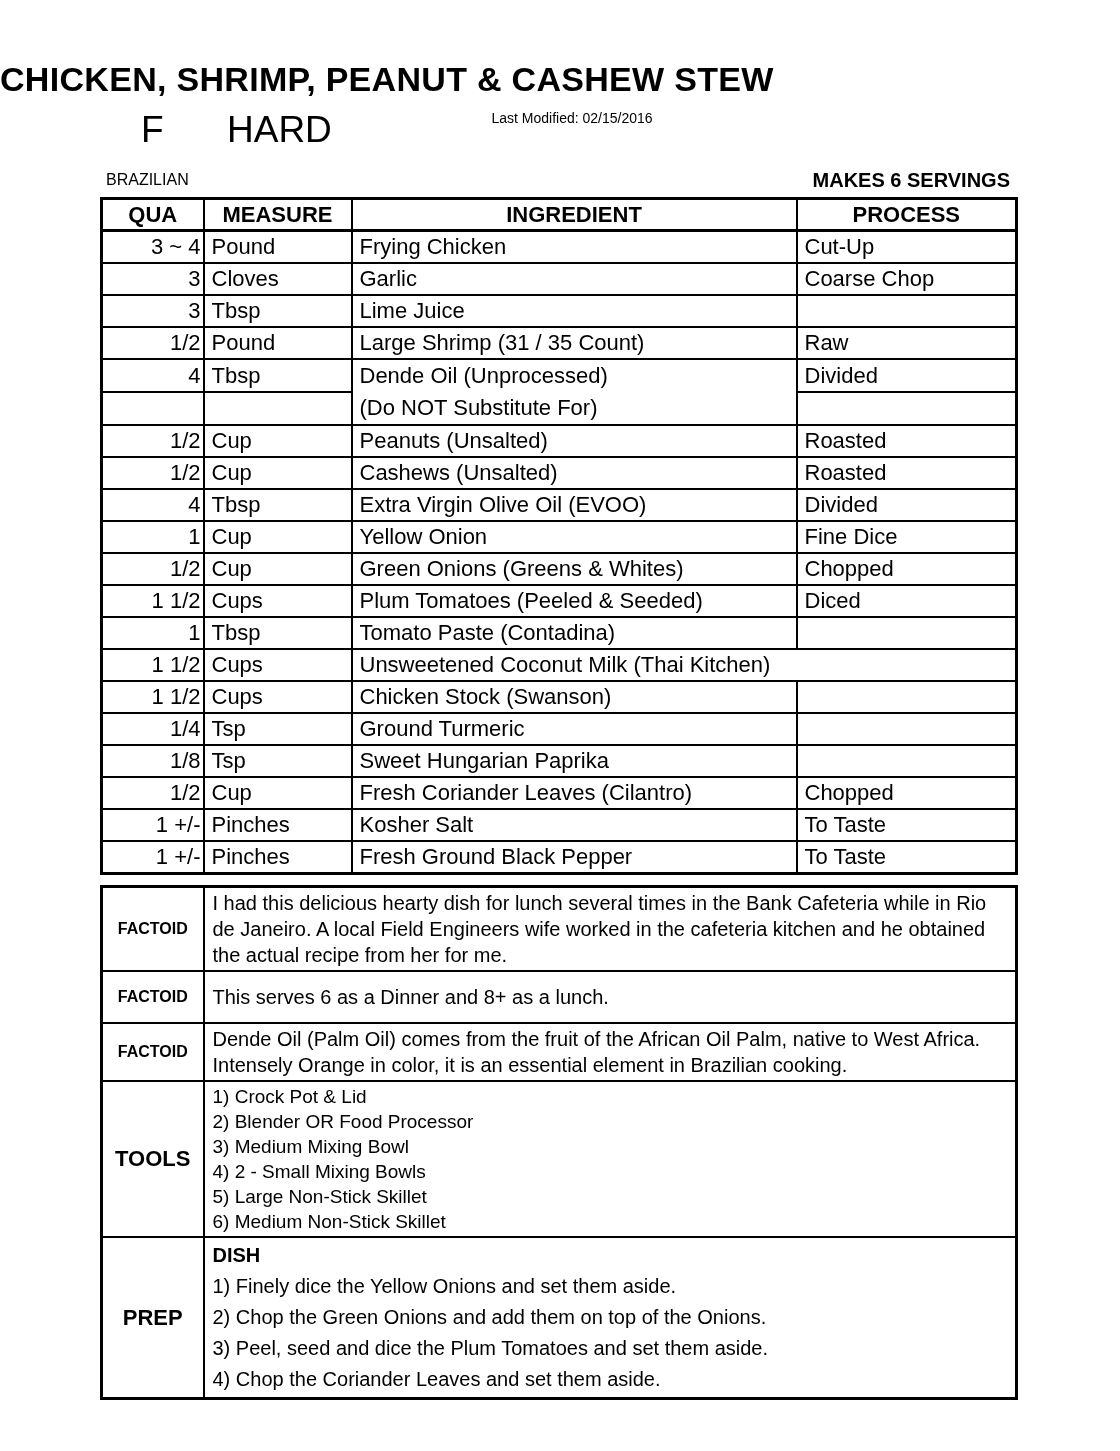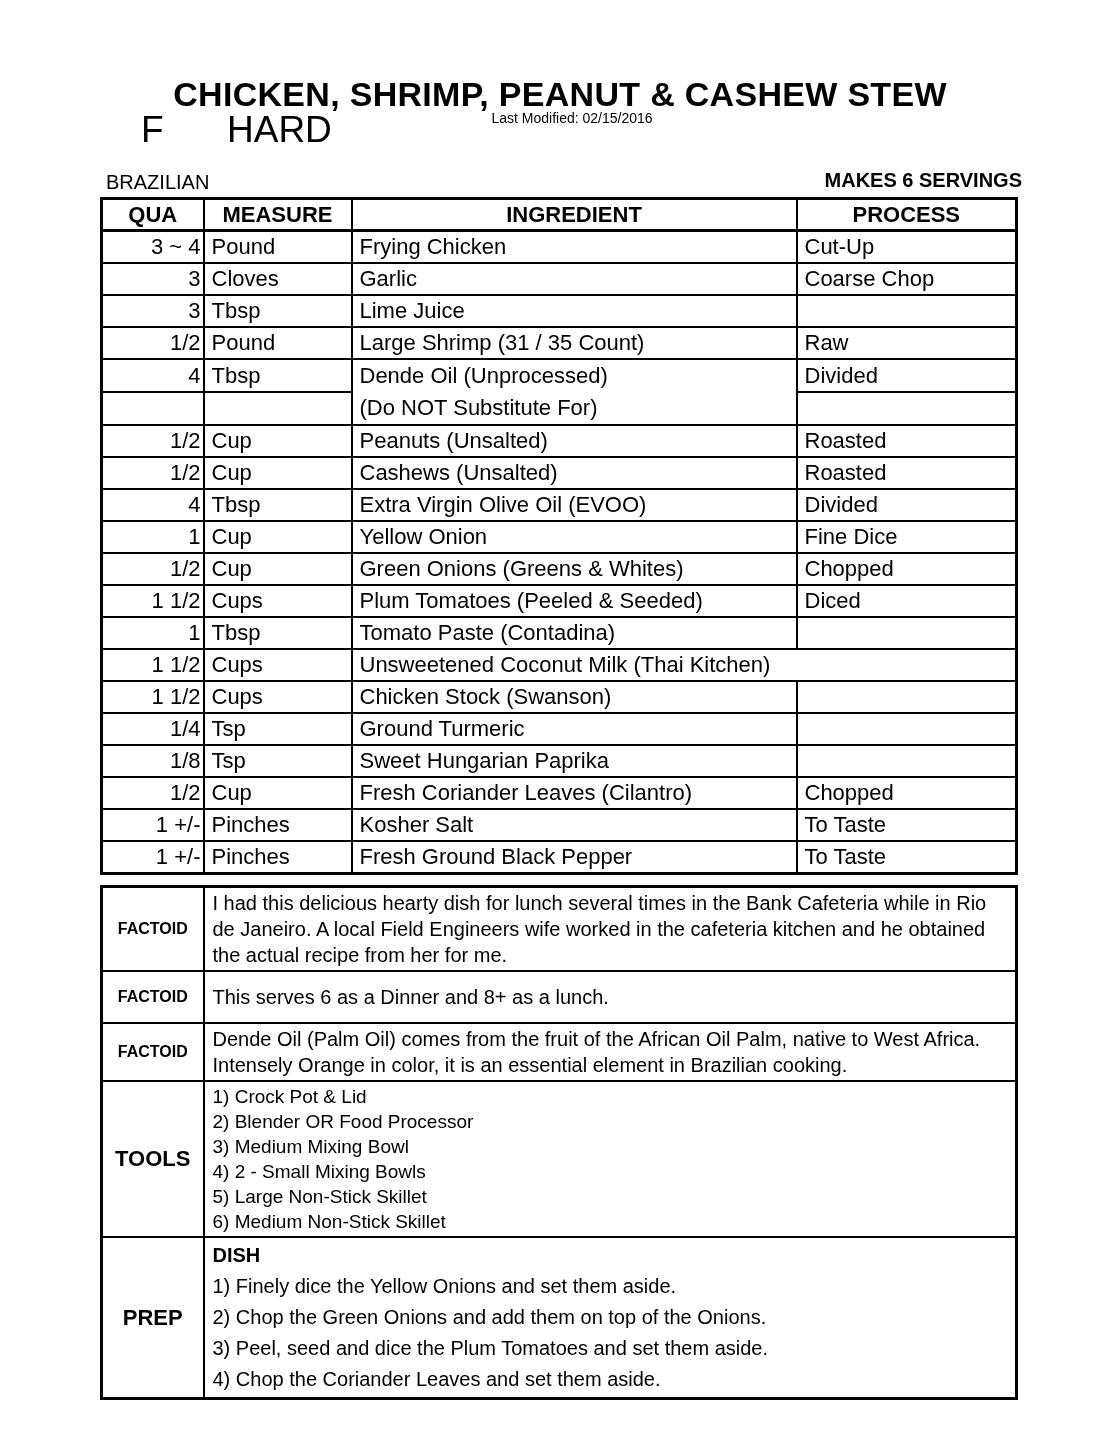--- a/index.html
+++ b/index.html
@@ -5,35 +5,35 @@
   html,body { margin:0; padding:0; background:#e8e8e8; }
   .page {
     position:relative; width:1120px; height:1451px; margin:0 auto;
     background:#ffffff; color:#000000;
     font-family:"Liberation Sans", sans-serif;
     overflow:hidden;
   }
   
   .header { position:absolute; top:0; left:0; width:1120px; height:197px; }
   .title {
-    position:absolute; top:75px; left:0; width:100%;
-    text-align:center; font-size:34px; font-weight:bold; letter-spacing:.3px;
+    position:absolute; top:60px; left:0; width:100%;
+    font-size:34px; font-weight:bold; letter-spacing:.3px;
   }
   .code        { position:absolute; left:141px; top:109px; font-size:37px; }
   .difficulty  { position:absolute; left:227px; top:109px; font-size:37px; }
   .last-modified {
     position:absolute; left:572px; top:110px; transform:translateX(-50%);
     font-size:14px; white-space:nowrap;
   }
   .right-info  {
     position:absolute; right:112px; top:104px;
     text-align:center; font-size:15px; line-height:20px; white-space:nowrap;
   }
-  .cuisine  { position:absolute; left:106px; top:171px; font-size:20px;text-align:center; }
-  .servings { position:absolute; right:98px; top:169px; font-size:20px; font-weight:bold; }
+  .cuisine  { position:absolute; left:106px; top:171px; font-size:16px;text-align:center; }
+  .servings { position:absolute; right:110px; top:169px; font-size:20px; font-weight:bold; }
 
   
   .content { position:absolute; top:197px; left:100px; width:810px; }
   table { border-collapse:collapse; width:915px; table-layout:fixed; }
   table, th, td { border:2px solid #000000; }
   table { border-width:3px; }
 
   
   .ing th {
     height:29px; font-size:22px; font-weight:bold; text-align:center;

